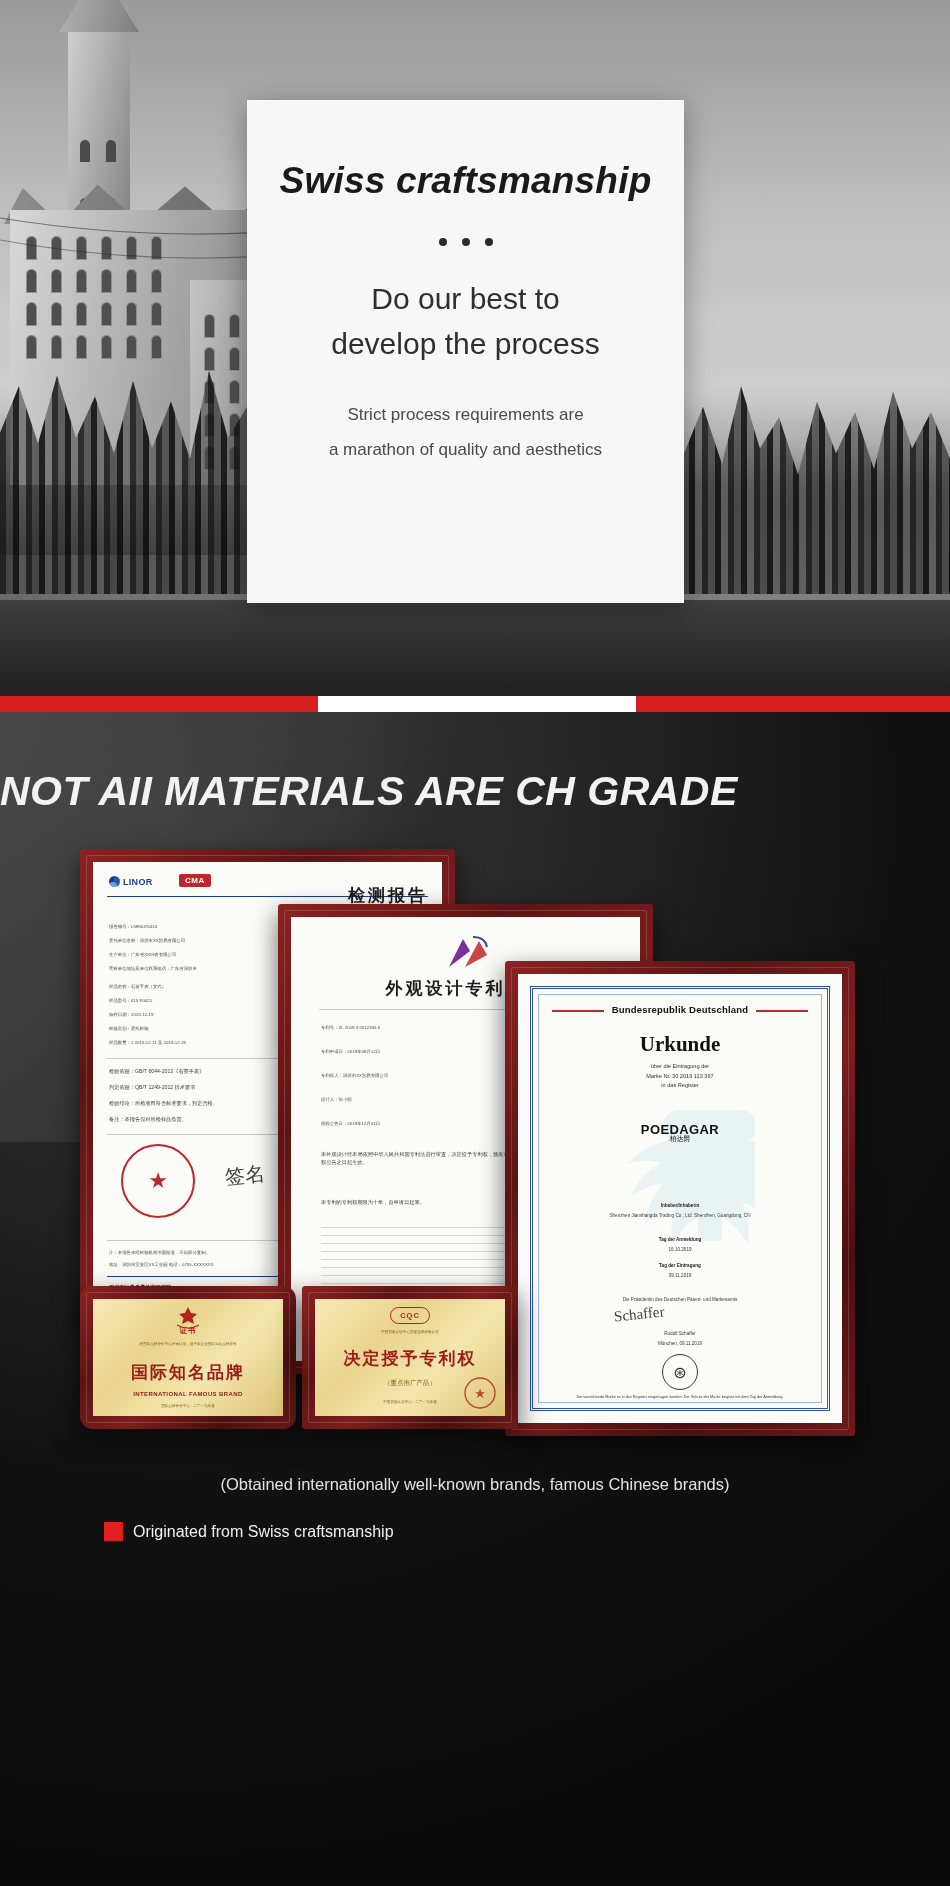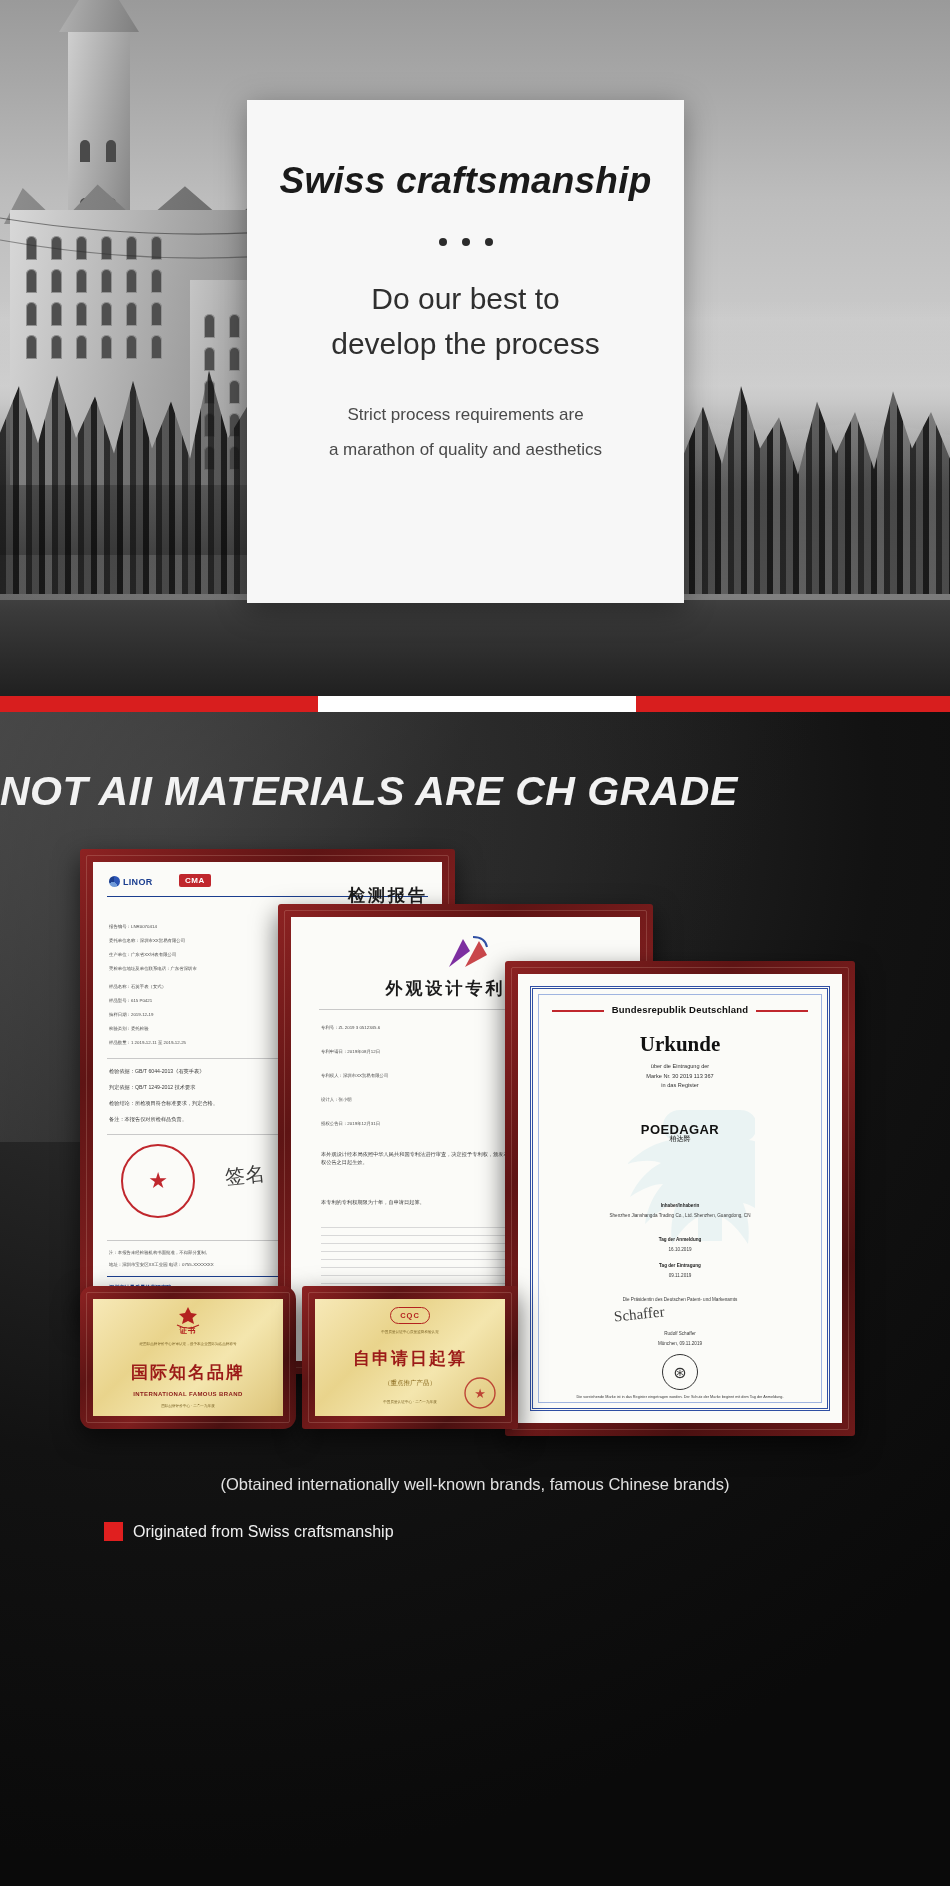--- a/index.html
+++ b/index.html
@@ -621,21 +621,21 @@
         <div class="plq-main" style="top:62px">国际知名品牌</div>
         <div class="plq-en" style="top:92px">INTERNATIONAL FAMOUS BRAND</div>
         <div class="plq-micro" style="top:104px;left:14px;right:14px">国际品牌评价中心 · 二〇一九年度</div>
       </div>
     </div>
 
     <div class="frame plq2">
       <div class="paper-gold">
         <div class="cqc-badge">CQC</div>
         <div class="plq-micro" style="top:30px;left:14px;right:14px">中国质量认证中心质量监督检验认定</div>
-        <div class="plq-main" style="top:48px">自申请日起算</div>
+        <div class="plq-main" style="top:48px">决定授予专利权</div>
         <div class="plq-sub" style="top:80px">（重点推广产品）</div>
         <div class="plq-micro" style="top:100px;left:14px;right:14px">中国质量认证中心 · 二〇一九年度</div>
         <svg style="position:absolute;right:8px;bottom:6px;width:34px;height:34px;opacity:.8" viewBox="0 0 34 34">
           <circle cx="17" cy="17" r="15" fill="none" stroke="#b3221f" stroke-width="1.4"></circle>
           <text x="17" y="22" text-anchor="middle" font-size="13" fill="#b3221f">★</text>
         </svg>
       </div>
     </div>
 
   </div>

